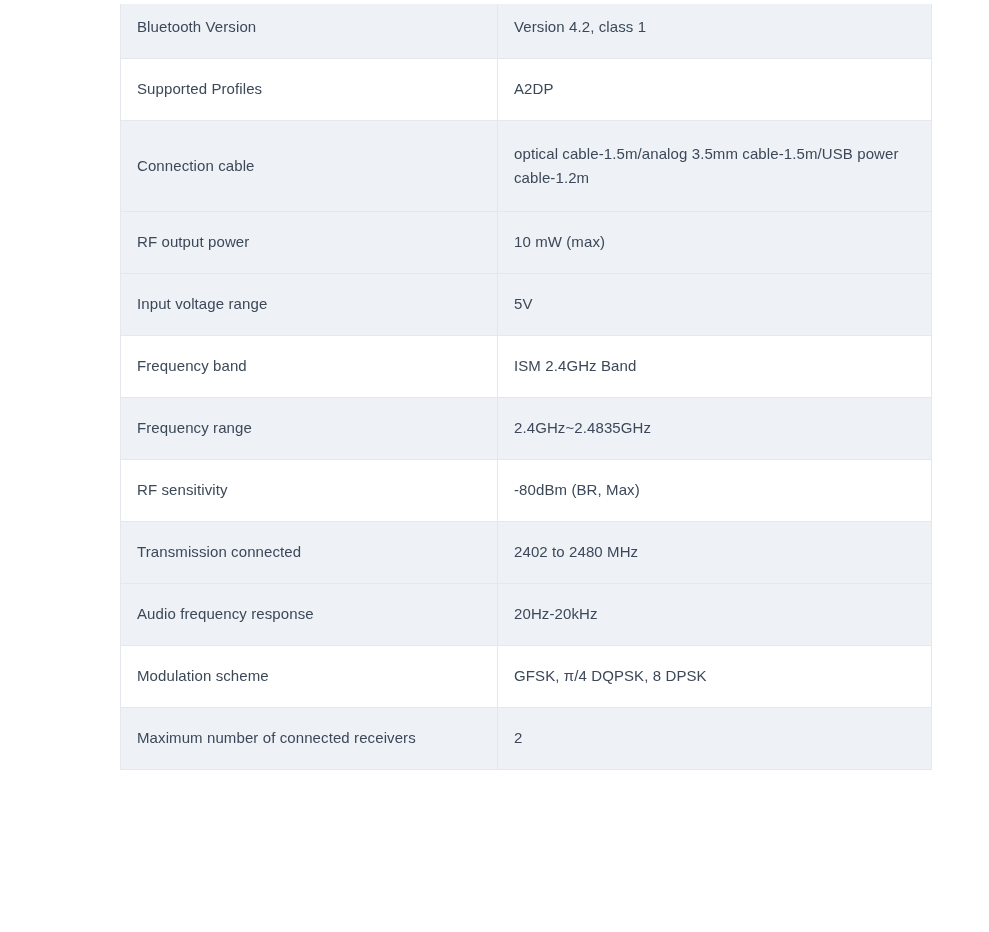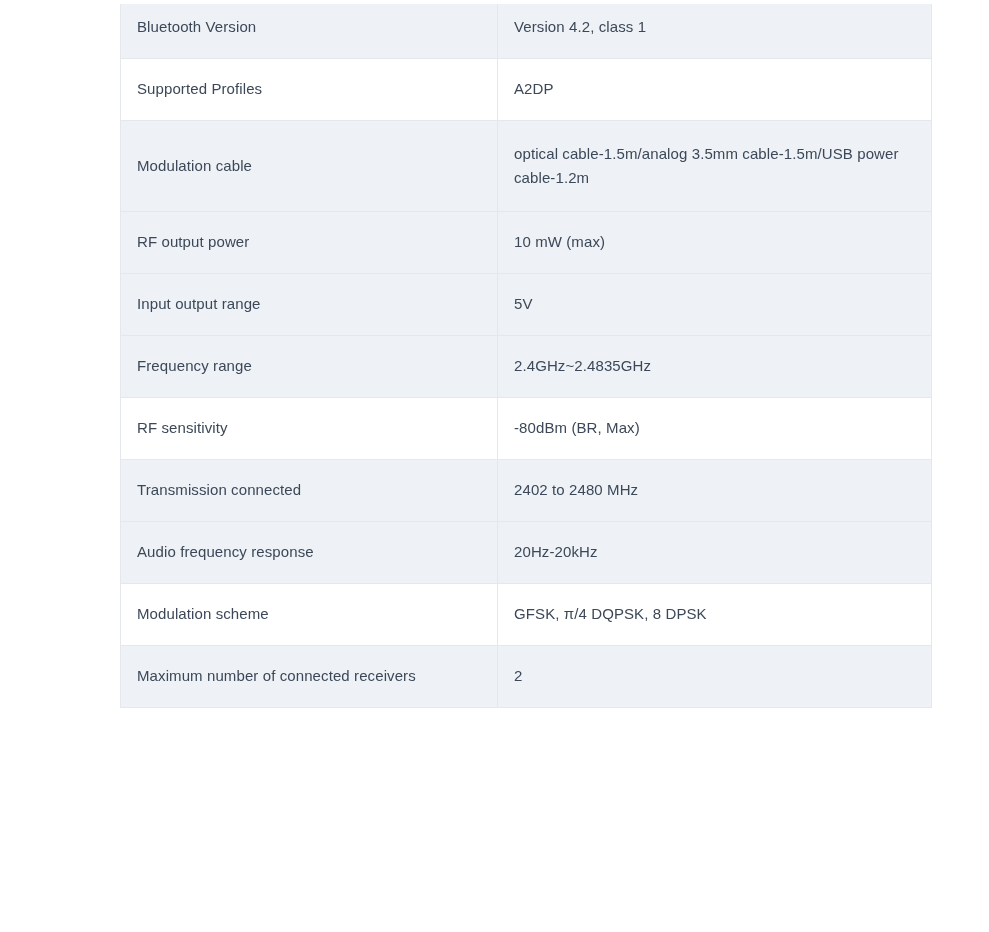--- a/index.html
+++ b/index.html
@@ -83,30 +83,34 @@
     <tbody id="spec-table-body">
         <tr class="shaded">
           <td class="cell-label">Bluetooth Version</td>
           <td class="cell-value">Version 4.2, class 1</td>
         </tr>
         <tr>
           <td class="cell-label">Supported Profiles</td>
           <td class="cell-value">A2DP</td>
         </tr>
         <tr class="shaded tall">
-          <td class="cell-label">Modulation cable</td>
+          <td class="cell-label">Connection cable</td>
           <td class="cell-value">optical cable-1.5m/analog 3.5mm cable-1.5m/USB power cable-1.2m</td>
         </tr>
         <tr class="shaded">
           <td class="cell-label">RF output power</td>
           <td class="cell-value">10 mW (max)</td>
         </tr>
         <tr class="shaded">
-          <td class="cell-label">Input output range</td>
+          <td class="cell-label">Input voltage range</td>
           <td class="cell-value">5V</td>
+        </tr>
+        <tr>
+          <td class="cell-label">Frequency band</td>
+          <td class="cell-value">ISM 2.4GHz Band</td>
         </tr>
         <tr class="shaded">
           <td class="cell-label">Frequency range</td>
           <td class="cell-value">2.4GHz~2.4835GHz</td>
         </tr>
         <tr>
           <td class="cell-label">RF sensitivity</td>
           <td class="cell-value">-80dBm (BR, Max)</td>
         </tr>
         <tr class="shaded">

